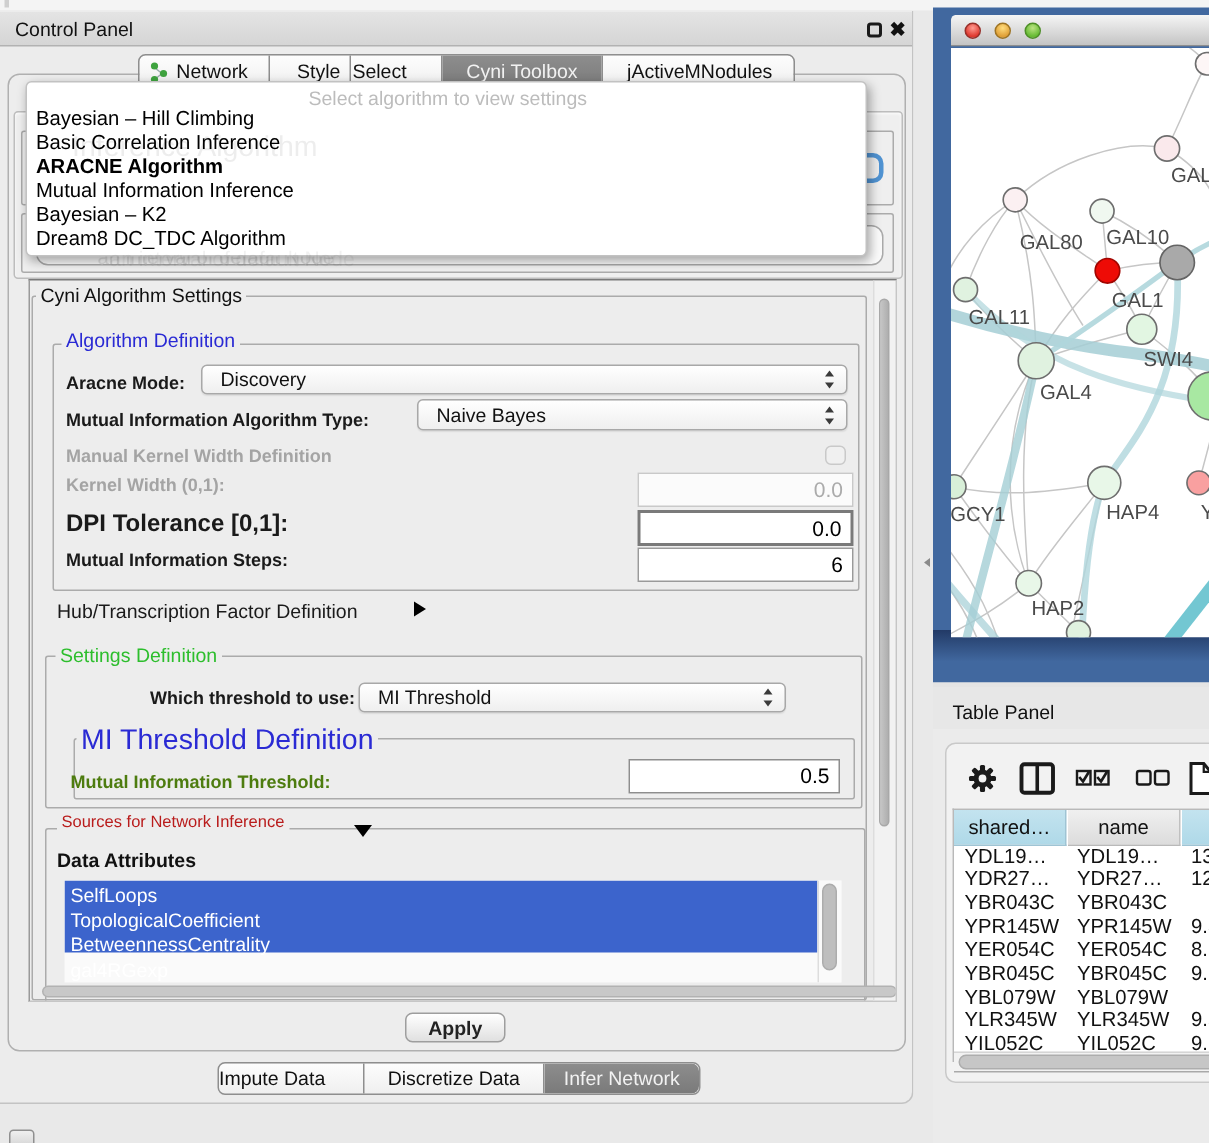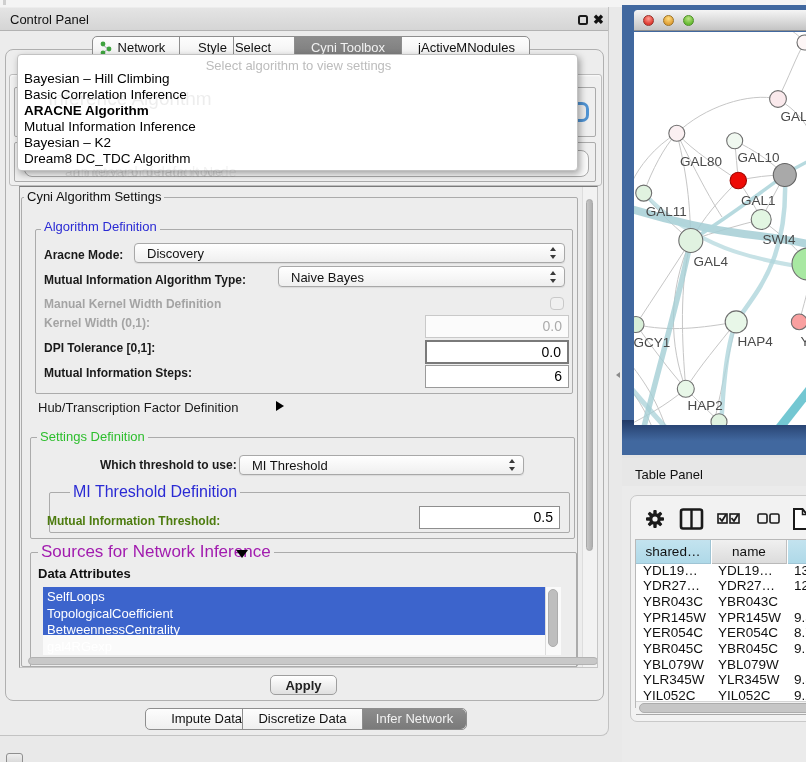--- a/index.html
+++ b/index.html
@@ -72,41 +72,41 @@
         <span>Naive Bayes</span>
         <i></i>
       </div>
 
     <div class="abs" style="left:24px;top:110px;font-size:12px;font-weight:bold;color:#A4A4A4;">Manual Kernel Width Definition</div>
     <div class="abs" style="left:530px;top:110px;width:14px;height:13px;background:#F0F0F0;border:1px solid #C9C9C9;border-radius:4px;"></div>
 
     <div class="abs" style="left:405px;top:128px;width:144px;height:23px;background:#FBFBFB;border:1px solid #C9C9C9;font-size:14px;color:#ABABAB;text-align:right;line-height:21px;padding-right:6px;">0.0</div>
     <div class="abs" style="left:24px;top:129px;font-size:12px;font-weight:bold;color:#A4A4A4;">Kernel Width (0,1):</div>
     <div class="abs" style="left:405px;top:153px;width:144px;height:24px;background:#FFFFFF;border:2px solid #7A7A7A;font-size:14px;color:#000;text-align:right;line-height:20px;padding-right:6px;">0.0</div>
-    <div class="abs" style="left:24px;top:154px;font-size:12px;font-weight:bold;color:#1A1A1A;">DPI Tolerance [0,1]:</div>
+    <div class="abs" style="left:24px;top:154px;font-size:16px;font-weight:bold;color:#1A1A1A;">DPI Tolerance [0,1]:</div>
     <div class="abs" style="left:405px;top:178px;width:144px;height:23px;background:#FFFFFF;border:1px solid #9A9A9A;font-size:14px;color:#000;text-align:right;line-height:21px;padding-right:6px;">6</div>
     <div class="abs" style="left:24px;top:179px;font-size:12px;font-weight:bold;color:#1A1A1A;">Mutual Information Steps:</div>
 
     <div class="abs" style="left:18px;top:213px;font-size:13px;color:#1A1A1A;">Hub/Transcription Factor Definition</div>
     <div class="abs" style="left:256px;top:214px;width:0;height:0;border-left:8px solid #000;border-top:5.5px solid transparent;border-bottom:5.5px solid transparent;"></div>
 
     <div class="abs" style="left:10px;top:250px;width:545px;height:102px;border:1px solid #ABABAB;border-radius:2px;"></div>
     <div class="abs" style="left:17px;top:242px;background:#EDEDED;padding:0 3px;font-size:13px;color:#2DBE2D;">Settings Definition</div>
     <div class="abs" style="left:80px;top:271px;font-size:12px;font-weight:bold;color:#1A1A1A;">Which threshold to use:</div>
     <div class="combo" style="left:219px;top:268px;width:285px;height:20px;">
         <span>MI Threshold</span>
         <i></i>
       </div>
     <div class="abs" style="left:29px;top:305px;width:521px;height:41px;border:1px solid #ABABAB;border-radius:2px;"></div>
-    <div class="abs" style="left:31px;top:296px;background:#EDEDED;padding:0 3px;font-size:16px;color:#2A2AD4;margin-left:19px;">MI Threshold Definition</div>
+    <div class="abs" style="left:31px;top:296px;background:#EDEDED;padding:0 3px;font-size:19px;color:#2A2AD4;">MI Threshold Definition</div>
     <div class="abs" style="left:27px;top:327px;font-size:12px;font-weight:bold;color:#4d7c0f;">Mutual Information Threshold:</div>
     <div class="abs" style="left:399px;top:319px;width:141px;height:23px;background:#FFFFFF;border:1px solid #8E8E8E;font-size:14px;color:#000;text-align:right;line-height:21px;padding-right:6px;">0.5</div>
 
     <div class="abs" style="left:10px;top:365px;width:547px;height:117px;border:1px solid #ABABAB;border-radius:2px;"></div>
-    <div class="abs" style="left:18px;top:355px;background:#EDEDED;padding:0 3px;font-size:17px;color:#a21caf;">Sources for Network Inference</div>
+    <div class="abs" style="left:18px;top:355px;background:#EDEDED;padding:0 3px;font-size:11px;color:#b91c1c;">Sources for Network Inference</div>
     <div class="abs" style="left:216px;top:363px;width:0;height:0;border-top:8px solid #000;border-left:6.5px solid transparent;border-right:6.5px solid transparent;"></div>
     <div class="abs" style="left:18px;top:379px;font-size:13px;font-weight:bold;color:#111;">Data Attributes</div>
 
     <div class="abs" style="left:23px;top:400px;width:518px;height:68px;background:#FAFAFA;overflow:hidden;">
       <div class="abs" style="left:0;top:0;width:502px;height:48px;background:#3C64CC;color:#FFF;font-size:13px;">
         <div class="abs" style="left:4px;top:2px;">SelfLoops</div>
         <div class="abs" style="left:4px;top:18.5px;">TopologicalCoefficient</div>
         <div class="abs" style="left:4px;top:35px;">BetweennessCentrality</div>
         <div class="abs" style="left:4px;top:51.5px;">gal4RGexp</div>
       </div>
@@ -116,21 +116,21 @@
 
     <div class="abs" style="left:8px;top:470px;width:570px;height:8px;background:#C8C8C8;border:1px solid #B2B2B2;border-radius:4.5px;z-index:5;"></div>
 
     <div class="abs" style="left:562px;top:0;width:15px;height:480px;background:#F2F2F2;border-left:1px solid #DDDDDD;"></div>
     <div class="abs" style="left:565.5px;top:12px;width:7px;height:352px;background:linear-gradient(90deg,#C6C6C6,#AFAFAF);border:1px solid #A8A8A8;border-radius:5px;"></div>
   </div>
 
   <div class="abs" style="left:270px;top:668px;width:67px;height:20px;background:linear-gradient(#FFFFFF,#E0E0E0);border:1px solid #9E9E9E;border-radius:5px;text-align:center;line-height:19px;font-size:13px;font-weight:bold;color:#222;">Apply</div>
 
   <div class="abs" style="left:145px;top:701px;width:322px;height:21.5px;background:linear-gradient(#FDFDFD,#EFEFEF);border:1px solid #8E8E8E;border-radius:5px;font-size:13px;color:#111;">
-    <div class="abs" style="left:0;top:0;width:96px;height:19.5px;line-height:19.5px;text-align:right;">Impute Data</div>
+    <div class="abs" style="left:0;top:0;width:96px;height:19.5px;line-height:19.5px;text-align:left;">Impute Data</div>
     <div class="abs" style="left:96px;top:0;width:120px;height:19.5px;line-height:19.5px;text-align:center;border-left:1px solid #8E8E8E;">Discretize Data</div>
     <div class="abs" style="left:216px;top:0;width:104px;height:19.5px;line-height:19.5px;text-align:center;border-left:1px solid #8E8E8E;background:linear-gradient(#8D8D8D,#7A7A7A);color:#F2F2F2;border-radius:0 5px 5px 0;">Infer Network</div>
   </div>
 </div>
 
 <div class="abs" style="left:17px;top:54px;width:561px;height:117px;background:#FFFFFF;border:1px solid #C2C2C2;border-radius:4px;box-shadow:2px 3px 7px rgba(0,0,0,0.35);z-index:50;">
   <div class="abs" style="left:0;top:3px;width:561px;text-align:center;font-size:13px;color:#BCBCBC;">Select algorithm to view settings</div>
   <div class="abs" style="left:30px;top:33px;font-size:19px;color:rgba(60,60,60,0.09);">Inference Algorithm</div>
   <div class="abs" style="left:55px;top:109px;font-size:14px;color:rgba(60,60,60,0.07);">an interval of default Node</div>
   <div class="abs" style="left:6px;top:16px;font-size:13.5px;color:#000;line-height:16px;">Bayesian – Hill Climbing<br>Basic Correlation Inference<br><b>ARACNE Algorithm</b><br>Mutual Information Inference<br>Bayesian – K2<br>Dream8 DC_TDC Algorithm</div>

